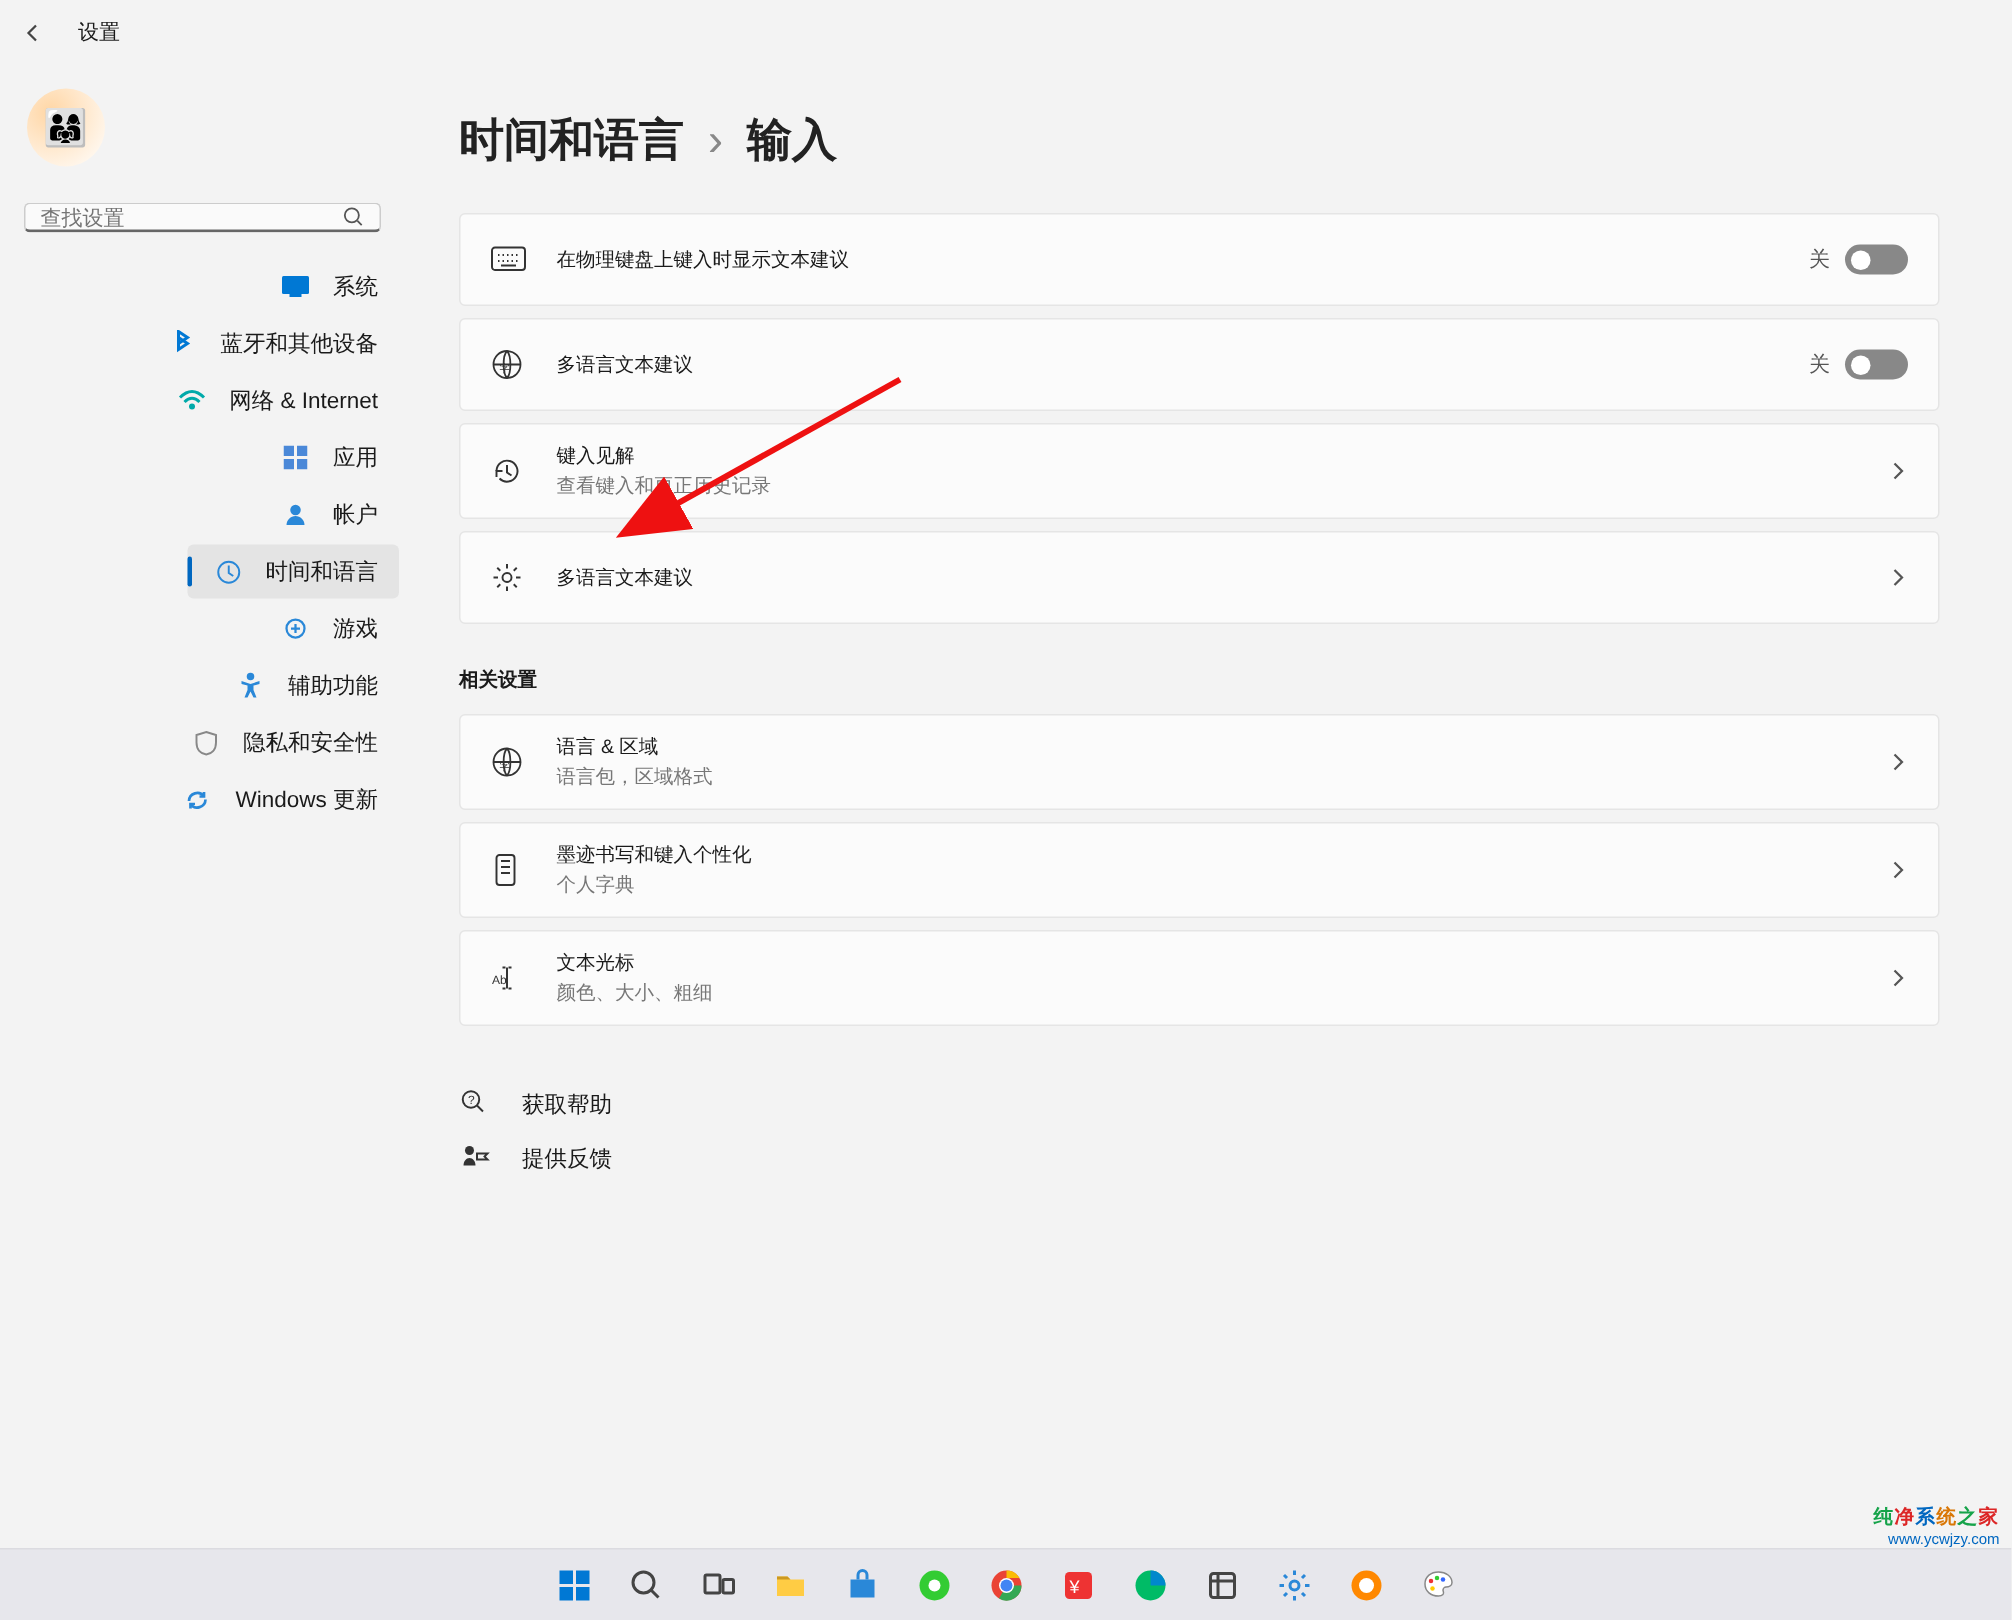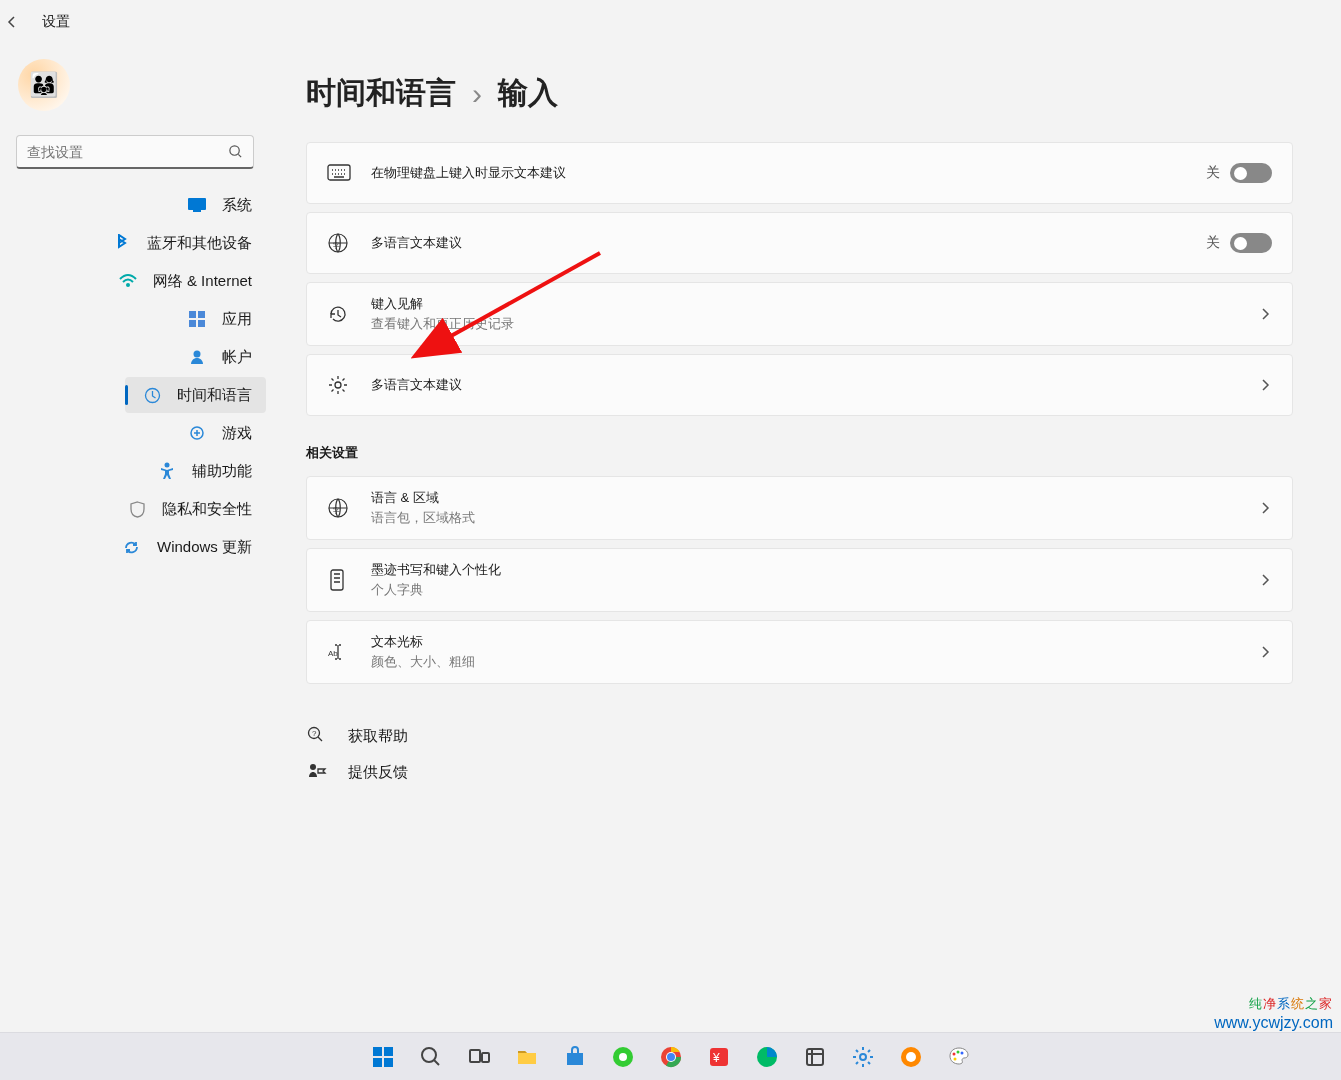--- a/index.html
+++ b/index.html
@@ -11,21 +11,21 @@
     color: #1a1a1a;
     overflow: hidden;
     position: relative;
   }
 
   
   .titlebar {
     height: 43px;
     display: flex;
     align-items: center;
-    padding: 0 0;
+    padding: 0 10px;
     gap: 18px;
     font-size: 14px;
   }
   .titlebar .back-btn {
     width: 24px; height: 24px;
     display: flex; align-items: center; justify-content: center;
     color: #444;
   }
   .titlebar .app-title { font-size: 14px; }
 
@@ -55,21 +55,21 @@
     font-size: 24px;
   }
 
   .search-wrap { padding: 0 16px 18px 16px; }
   .search-box {
     position: relative;
     border: 1px solid #ccc;
     border-bottom: 2px solid #666;
     border-radius: 4px;
     background: #fafafa;
-    height: 34px;
+    height: 20px;
     display: flex;
     align-items: center;
     padding: 0 10px;
   }
   .search-box input {
     border: none; outline: none;
     background: transparent;
     flex: 1;
     font-size: 14px;
     color: #666;
@@ -224,26 +224,26 @@
   .task-icon svg { width: 24px; height: 24px; }
 
   
   .watermark {
     position: absolute;
     right: 8px; bottom: 48px;
     font-size: 13px;
     display:flex; flex-direction:column; align-items:flex-end;
     gap:1px;
   }
-  .watermark .wm-line1 { font-weight: 400; letter-spacing: 1px; margin-left: 32px;}
+  .watermark .wm-line1 { font-weight: 700; letter-spacing: 1px; margin-left: 32px;}
   .watermark .wm-line1 .g { color:#16a34a; }
   .watermark .wm-line1 .r { color:#dc2626; }
   .watermark .wm-line1 .b { color:#0067c0; }
   .watermark .wm-line1 .y { color:#d97706; }
-  .watermark .wm-line2 { color:#0067c0; font-size:16px; }
+  .watermark .wm-line2 { color:#0067c0; font-size:10px; }
 
   svg { display: block; }
 </style>
 </head>
 <body>
 
 <div class="titlebar">
   <div class="back-btn">
     <svg width="16" height="16" viewBox="0 0 16 16" fill="none" stroke="currentColor" stroke-width="1.5">
         <path d="M10 3 5 8l5 5"></path>

